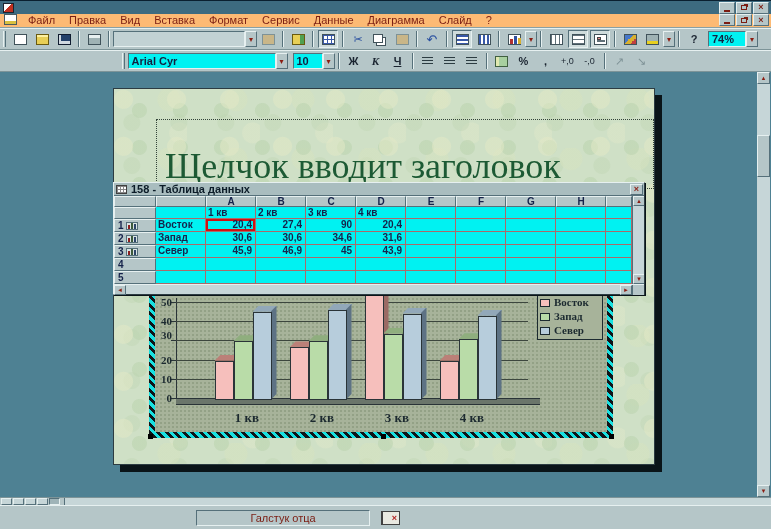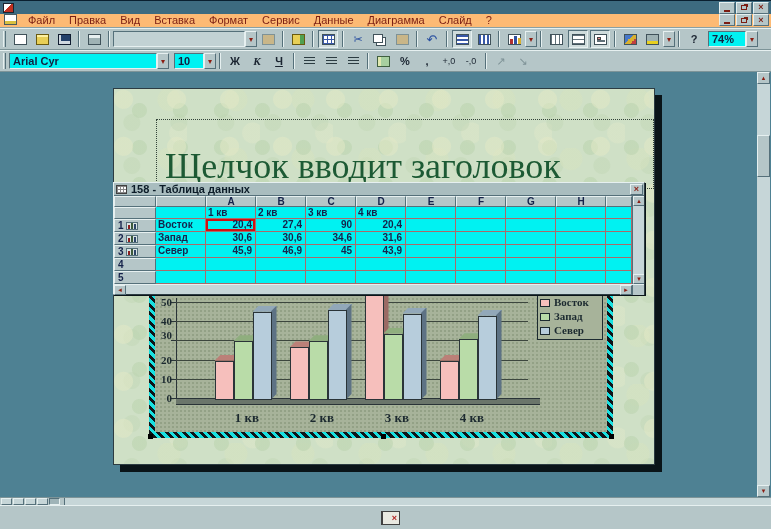--- a/index.html
+++ b/index.html
@@ -20,21 +20,21 @@
   .g-res{width:6px;height:5px;border:1px solid #7b1d12;box-shadow:2px -2px 0 -1px #7b1d12;}
 
   .menubar{position:absolute;left:0;top:14px;width:771px;height:14px;background:#fdba74;
            display:flex;border-bottom:1px solid #8aa0a4;}
   .doc-icon{width:13px;height:11px;margin:0 4px 0 4px;background:#fff;border:1px solid #4a5a60;
             box-shadow:inset 0 -3px 0 #d8c040;}
   .menu-item{padding:0 7px;color:#7b1d12;height:13px;line-height:13px;cursor:default;}
 
   .toolbar{position:absolute;left:0;width:771px;height:22px;background:#b5c6c8;display:flex;align-items:center;
            border-top:1px solid #e6f0f0;border-bottom:1px solid #7d9498;}
-  .t1{top:28px;} .t2{top:50px;}
+  .t1{top:28px;} .t2{top:50px;justify-content:center;}
   .grip{width:3px;height:16px;margin:0 3px;border-left:1px solid #e6f0f0;border-right:1px solid #55707a;}
   .tb{min-width:20px;height:18px;margin:0 1px;background:#b5c6c8;border:1px solid transparent;
       display:flex;align-items:center;justify-content:center;color:#1a2430;font-size:11px;}
   .tb.pressed{border-color:#55707a #e6f0f0 #e6f0f0 #55707a;background:#cfdcdc;}
   .tb.grayed{color:#7e9296;}
   .sep{width:2px;height:16px;margin:0 3px;border-left:1px solid #55707a;border-right:1px solid #e6f0f0;}
   .combo{height:16px;background:#00f2f2;border:1px solid;border-color:#55707a #e6f0f0 #e6f0f0 #55707a;
          display:flex;align-items:center;padding:0 3px;font-weight:bold;color:#122040;}
   .combo.blank{background:#c2d2d4;color:#56707a;}
   .drop{width:12px;height:16px;background:#b5c6c8;border:1px solid;border-color:#e6f0f0 #55707a #55707a #e6f0f0;
@@ -628,15 +628,18 @@
   <div class="bottomstrip">
     <div class="viewbtn"></div>
     <div class="viewbtn"></div>
     <div class="viewbtn"></div>
     <div class="viewbtn"></div>
     <div class="viewbtn pressed"></div>
     <div class="hstrack"></div>
   </div>
 
   <div class="statusbar">
+    <div class="spanel sp2">
+        <span>Галстук отца</span>
+      </div>
     <div class="book"></div>
   </div>
 </div>
 
 </body></html>

